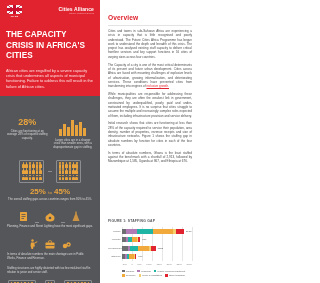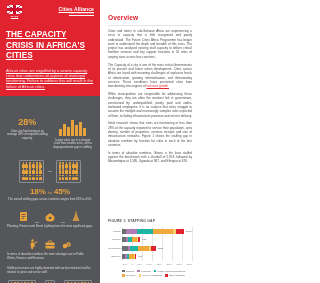--- a/index.html
+++ b/index.html
@@ -13,21 +13,20 @@
   .page { width:200px; height:283px; display:flex; position:relative; }
 
   
   .left { width:100px; height:283px; display:flex; flex-direction:column; }
 
   .hero {
     background:#e0232e;
     color:#ffffff;
     padding:5px 6px 7px 6px;
     flex:0 0 auto;
-    text-decoration:underline;
   }
   .logos { display:flex; justify-content:space-between; align-items:flex-start; height:17px; }
   .ukaid {
     width:17px; height:14px;
     display:flex; flex-direction:column; align-items:center; justify-content:flex-start;
   }
   .flag {
     width:15px; height:9px; position:relative; overflow:hidden;
     background:#f2f2f2;
   }
@@ -248,21 +247,21 @@
             <div class="pcol">
                 <span class="person"></span>
                 <span class="person"></span>
                 <span class="person"></span>
               </div>
           </div>
         </div>
       </div>
 
       <div class="range-line">
-        <span>18%</span>
+        <span>25%</span>
         <small>to</small>
         <span>45%</span>
       </div>
       <div class="cap" style="margin-top:2px">The overall staffing gaps across countries ranges from 80% to 45%.</div>
 
       <div class="sector-row">
         <span class="sicon">
           <svg viewBox="0 0 24 24" width="12" height="13">
               <rect x="4" y="3" width="14" height="18" rx="1" fill="#e8a33d"></rect>
               <rect x="7" y="7" width="8" height="1.6" fill="#55565a"></rect>

